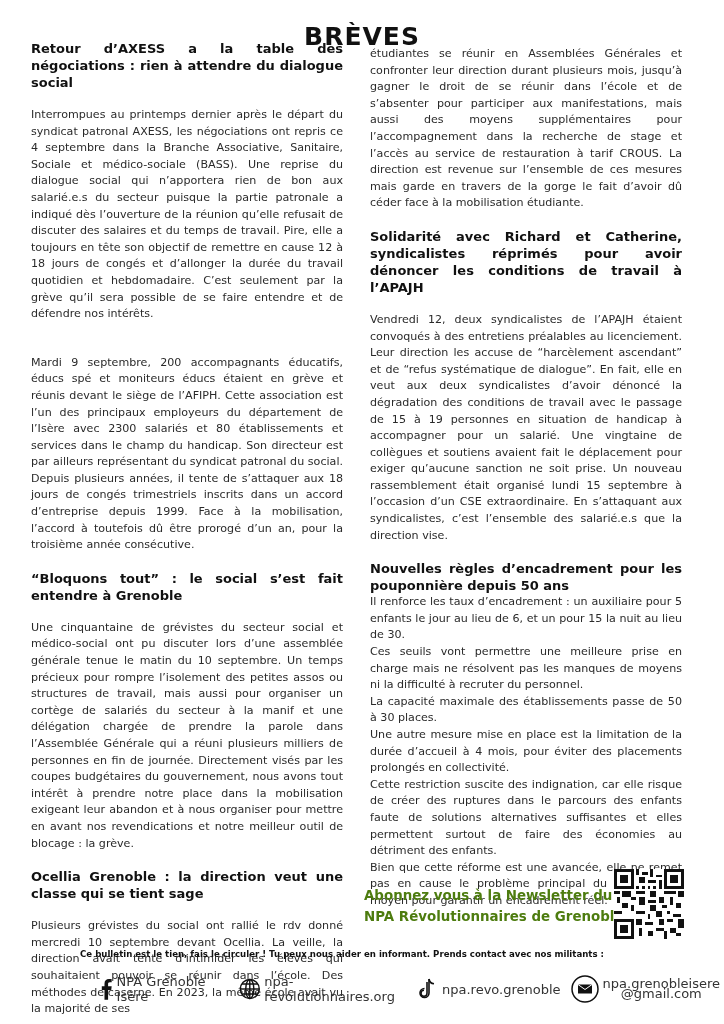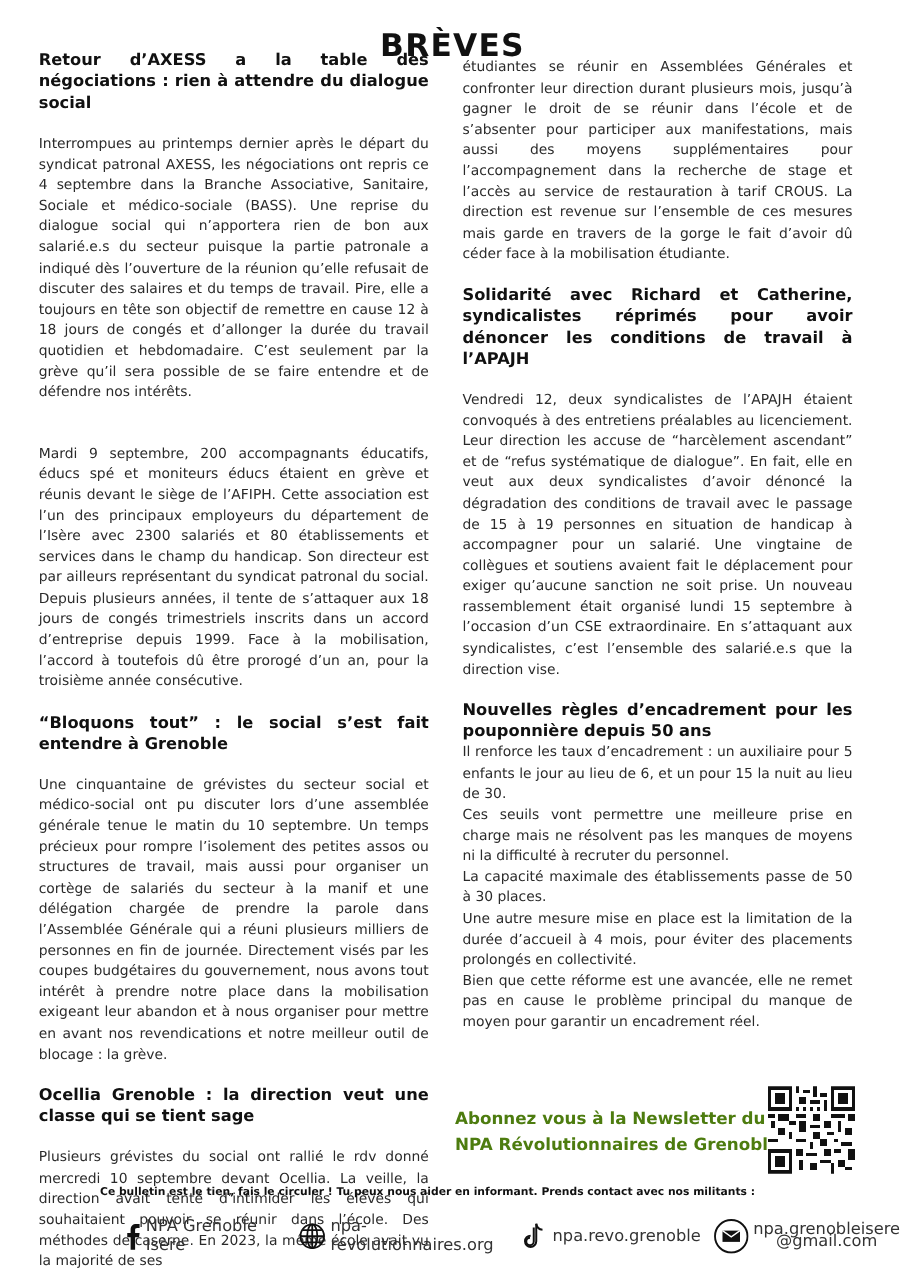--- a/index.html
+++ b/index.html
@@ -56,20 +56,21 @@
     <div class="gap"></div>
     <p class="p">Vendredi 12, deux syndicalistes de l’APAJH étaient convoqués à des entretiens préalables au licenciement. Leur direction les accuse de “harcèlement ascendant” et de “refus systématique de dialogue”. En fait, elle en veut aux deux syndicalistes d’avoir dénoncé la dégradation des conditions de travail avec le passage de 15 à 19 personnes en situation de handicap à accompagner pour un salarié. Une vingtaine de collègues et soutiens avaient fait le déplacement pour exiger qu’aucune sanction ne soit prise. Un nouveau rassemblement était organisé lundi 15 septembre à l’occasion d’un CSE extraordinaire. En s’attaquant aux syndicalistes, c’est l’ensemble des salarié.e.s que la direction vise.</p>
   </div>
   <div class="gap"></div>
   <div>
     <p class="h">Nouvelles règles d’encadrement pour les pouponnière depuis 50 ans</p>
     <p class="p">Il renforce les taux d’encadrement : un auxiliaire pour 5 enfants le jour au lieu de 6, et un pour 15 la nuit au lieu de 30.</p>
     <p class="p">Ces seuils vont permettre une meilleure prise en charge mais ne résolvent pas les manques de moyens ni la difficulté à recruter du personnel.</p>
     <p class="p">La capacité maximale des établissements passe de 50 à 30 places.</p>
     <p class="p">Une autre mesure mise en place est la limitation de la durée d’accueil à 4 mois, pour éviter des placements prolongés en collectivité.</p>
+    <p class="p">Cette restriction suscite des indignation, car elle risque de créer des ruptures dans le parcours des enfants faute de solutions alternatives suffisantes et elles permettent surtout de faire des économies au détriment des enfants.</p>
     <p class="p">Bien que cette réforme est une avancée, elle ne remet pas en cause le problème principal du manque de moyen pour garantir un encadrement réel.</p>
   </div>
 </div>
 
 <div class="newsletter">
   <div>Abonnez vous à la Newsletter du</div>
   <div>NPA Révolutionnaires de Grenoble :</div>
 </div>
 
 <svg class="qr" viewBox="0 0 25 25" shape-rendering="crispEdges">

